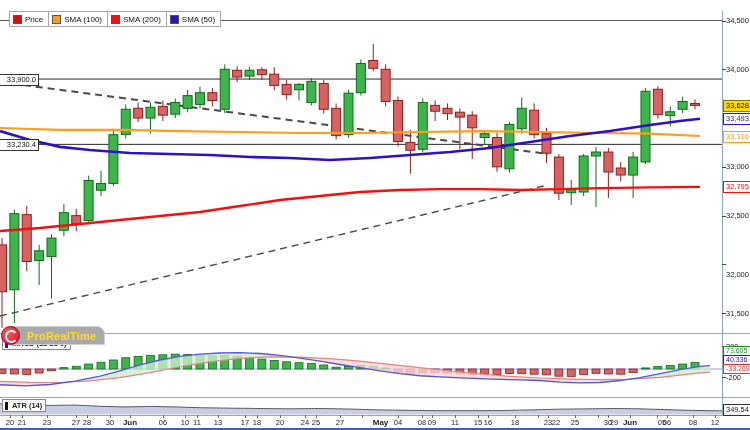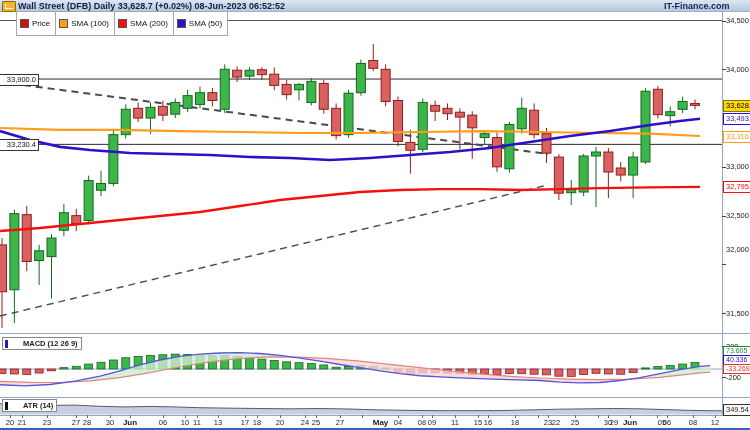--- a/index.html
+++ b/index.html
@@ -8,40 +8,40 @@
   
   #titlebar{position:absolute;left:0;top:0;width:750px;height:11px;
     background:linear-gradient(#dde6f2,#b7c6da);border-bottom:1px solid #9fb2c8;}
   #title-icon{position:absolute;left:2px;top:1px;width:12px;height:9px;background:#f5b32a;
     border:1px solid #8a6a10;border-radius:1px;}
   #title-icon::after{content:"";position:absolute;left:2px;top:2px;width:7px;height:4px;
     border-left:1px solid #fff;border-bottom:1px solid #fff;}
   #title-text{position:absolute;left:18px;top:1px;font-size:9px;font-weight:bold;color:#0c1f46;white-space:nowrap;}
   #brand{position:absolute;left:664px;top:1px;font-size:9px;font-weight:bold;color:#14235a;white-space:nowrap;}
   
-  #legend{position:absolute;left:16px;top:11px;height:25px;display:flex;z-index:6;}
+  #legend{position:absolute;left:9px;top:11px;height:16px;display:flex;z-index:6;}
   .lg-item{display:flex;align-items:center;gap:3px;padding:0 5px 0 3px;background:#fff;
     border:1px solid #a8a8a8;border-left-width:0;font-size:8px;color:#111;white-space:nowrap;}
   .lg-item:first-child{border-left-width:1px;}
   .swatch{width:7px;height:7px;border:1px solid #555;}
   
   .hsep{position:absolute;left:0;width:750px;height:1px;background:#8fa8c4;z-index:4;}
   #vaxis-line{position:absolute;left:722px;top:11px;width:1px;height:417px;background:#8fa8c4;z-index:4;}
   #bottom-line{position:absolute;left:0;top:428px;width:750px;height:2px;background:#3c5cc8;z-index:8;}
   
   #plot{position:absolute;left:0;top:0;z-index:2;}
   
   .tick-label{position:absolute;left:726px;font-size:7.5px;color:#222;white-space:nowrap;z-index:5;}
   .tick-dash{position:absolute;left:722px;width:4px;height:1px;background:#444;z-index:5;}
   .px-box{position:absolute;left:723px;width:30px;height:10px;line-height:10px;font-size:7.5px;
     padding-left:2px;background:#fff;border:1px solid #333;white-space:nowrap;z-index:6;}
   .level-box{position:absolute;left:-13px;width:48px;height:10px;line-height:10px;text-align:right;
     padding-right:2px;font-size:7.5px;color:#111;background:#fff;border:1px solid #333;z-index:6;}
   
-  .ind-label{position:absolute;display:flex;align-items:center;gap:15px;background:#fff;
+  .ind-label{position:absolute;display:flex;align-items:center;gap:4px;background:#fff;
     border:1px solid #888;font-size:7.5px;font-weight:bold;color:#222;padding:1px 3px 1px 2px;z-index:6;white-space:nowrap;}
   .ind-swatch{width:3px;height:8px;}
   
   #xaxis{position:absolute;left:0;top:416px;width:750px;height:13px;background:#fff;z-index:5;}
   .x-label{position:absolute;top:2px;font-size:7.5px;color:#222;transform:translateX(-50%);white-space:nowrap;}
   .x-label.bold{font-weight:bold;font-size:8px;}
   .x-tick{position:absolute;top:-1px;width:1px;height:3px;background:#667;}
   
   #watermark{position:absolute;left:1px;top:326px;height:19px;display:flex;align-items:center;z-index:7;}
   #wm-tab{display:flex;align-items:center;background:#a9a9a9;border:1px solid #cfcfcf;
@@ -50,25 +50,20 @@
   #wm-circle{position:relative;width:17px;height:17px;border-radius:50%;z-index:2;
     background:radial-gradient(circle at 35% 35%,#ff5a5a,#d80f2e);border:1px solid #8d0a1e;}
   #wm-circle::after{content:"";position:absolute;left:3px;top:3px;width:9px;height:9px;border-radius:50%;
     border:2px solid #fff;border-right-color:transparent;}
 </style>
 </head>
 <body>
 
 <div id="screen">
 
-  <div id="titlebar">
-    <div id="title-icon"></div>
-    <div id="title-text">Wall Street (DFB) Daily 33,628.7 (+0.02%) 08-Jun-2023 06:52:52</div>
-    <div id="brand">IT-Finance.com</div>
-  </div>
 
   <div id="legend">
     <div class="lg-item">
       <span class="swatch" style="background:#cc1111;"></span>
       <span>Price</span>
     </div>
     <div class="lg-item">
       <span class="swatch" style="background:#ff9c1a;"></span>
       <span>SMA (100)</span>
     </div>
@@ -286,21 +281,21 @@
   <div id="right-axis">
       <div class="tick-dash" style="top: 20.5px;"></div>
       <div class="tick-label" style="top: 16px;">34,500</div>
       <div class="tick-dash" style="top: 69.2805px;"></div>
       <div class="tick-label" style="top: 64.7805px;">34,000</div>
       <div class="tick-dash" style="top: 166.841px;"></div>
       <div class="tick-label" style="top: 162.341px;">33,000</div>
       <div class="tick-dash" style="top: 215.622px;"></div>
       <div class="tick-label" style="top: 211.122px;">32,500</div>
       <div class="tick-dash" style="top: 264.402px;"></div>
-      <div class="tick-label" style="top: 245px;">32,000</div>
+      <div class="tick-label" style="top: 270px;">32,000</div>
       <div class="tick-dash" style="top: 313.183px;"></div>
       <div class="tick-label" style="top: 308.683px;">31,500</div>
       <div class="px-box" style="top: 100.005px; background: rgb(255, 216, 0); color: rgb(0, 0, 0); border-color: rgb(138, 116, 0);">33,628.</div>
       <div class="px-box" style="top: 113.244px; background: rgb(255, 255, 255); color: rgb(45, 17, 201); border-color: rgb(45, 17, 201);">33,493.</div>
       <div class="px-box" style="top: 130.512px; background: rgb(255, 255, 255); color: rgb(255, 156, 26); border-color: rgb(255, 156, 26);">33,316.</div>
       <div class="px-box" style="top: 181.341px; background: rgb(255, 255, 255); color: rgb(245, 15, 15); border-color: rgb(245, 15, 15);">32,795.</div>
       <div class="tick-dash" style="top: 346px;"></div>
       <div class="tick-label" style="top: 342px;">200</div>
       <div class="tick-dash" style="top: 376.5px;"></div>
       <div class="tick-label" style="top: 372.5px;">-200</div>
@@ -385,16 +380,22 @@
       <div class="x-tick" style="left: 657px;"></div>
       <div class="x-label" style="left: 638px; padding-left: 48px;">05</div>
       <div class="x-tick" style="left: 667px;"></div>
       <div class="x-label" style="left: 667px;">06</div>
       <div class="x-tick" style="left: 693px;"></div>
       <div class="x-label" style="left: 693px;">08</div>
       <div class="x-tick" style="left: 715px;"></div>
       <div class="x-label" style="left: 715px;">12</div>
     </div>
 
+  <div id="watermark">
+    <div id="wm-circle"></div>
+    <div id="wm-tab">
+        <span id="wm-text">ProRealTime</span>
+      </div>
+  </div>
 
 <div class="level-box" style="top: 73.5366px;">33,900.0</div>
     <div class="level-box" style="top: 138.863px;">33,230.4</div>
   </div>
 
 </body></html>

